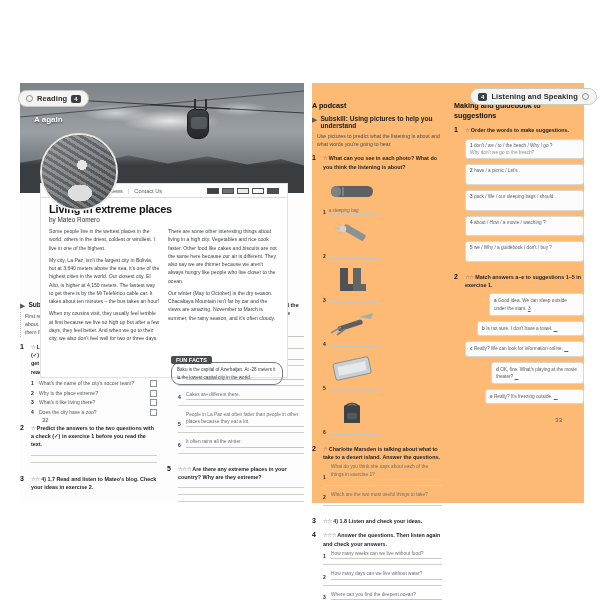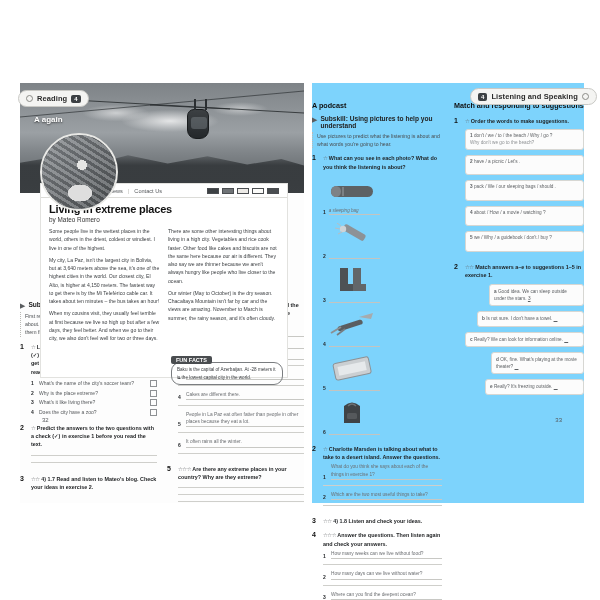--- a/index.html
+++ b/index.html
@@ -3,21 +3,21 @@
 <meta charset="utf-8">
 <style>
   * { box-sizing: border-box; margin:0; padding:0; }
   html,body { width:600px; height:600px; background:#ffffff; }
   body { font-family:"Liberation Sans", sans-serif; color:#2b2b2b; -webkit-font-smoothing:none; }
 
   .spread { position:absolute; left:0; top:0; width:600px; height:600px; background:#fff; }
 
   
   .page-left { position:absolute; left:20px; top:83px; width:284px; height:420px; background:#fdfdfd; }
-  .page-right { position:absolute; left:312px; top:83px; width:272px; height:420px; background:#7dd3fc; }
+  .page-right { position:absolute; left:312px; top:83px; width:272px; height:420px; background:#fdba74; }
 
   
   .hero { position:absolute; left:0; top:0; width:284px; height:110px; overflow:hidden;
           background:linear-gradient(180deg,#8f9397 0%, #a9adb1 40%, #6f7478 70%, #4c5154 100%); }
   .hero .sky { position:absolute; inset:0;
       background:
         radial-gradient(ellipse 70px 16px at 150px 38px, rgba(255,255,255,.75), rgba(255,255,255,0) 70%),
         radial-gradient(ellipse 48px 12px at 96px 30px, rgba(255,255,255,.55), rgba(255,255,255,0) 70%),
         radial-gradient(ellipse 40px 10px at 220px 26px, rgba(255,255,255,.45), rgba(255,255,255,0) 70%),
         linear-gradient(180deg,#7e8387 0%, #9ba0a4 45%, #81868a 62%, #53585b 100%); }
@@ -467,21 +467,21 @@
             <div class="ln-ans">
                 <span class="n">3</span>
                 <span class="t">Where can you find the deepest ocean?</span>
               </div>
 
           </div>
         </div>
       </div>
 
       <div class="rcol">
-        <div class="sect-title2" style="margin-top:18px;">Match and responding to suggestions</div>
+        <div class="sect-title2" style="margin-top:18px;">Making and guidebook to suggestions</div>
 
         <div class="ex">
           <span class="num">1</span>
           <div class="body">
             <div class="lead"><span class="stars">☆</span>
               <span>Order the words to make suggestions.</span></div>
 
             <div class="boxline2" style="margin-top:4px;">
               <span class="a"><b>1</b> <span>don't / we / to / the beach / Why / go ?</span></span>
               <span class="b">Why don't we go to the beach?</span>

